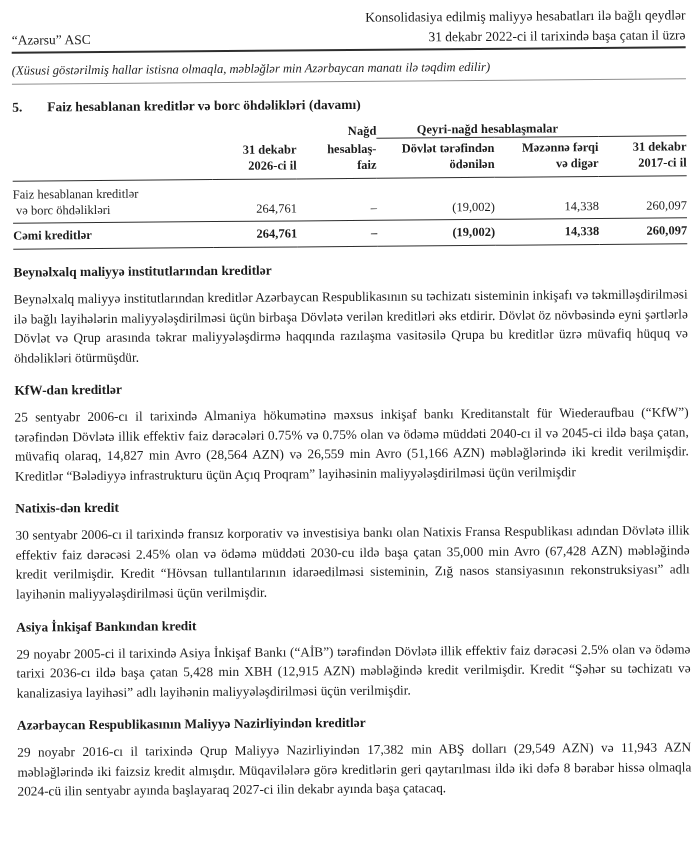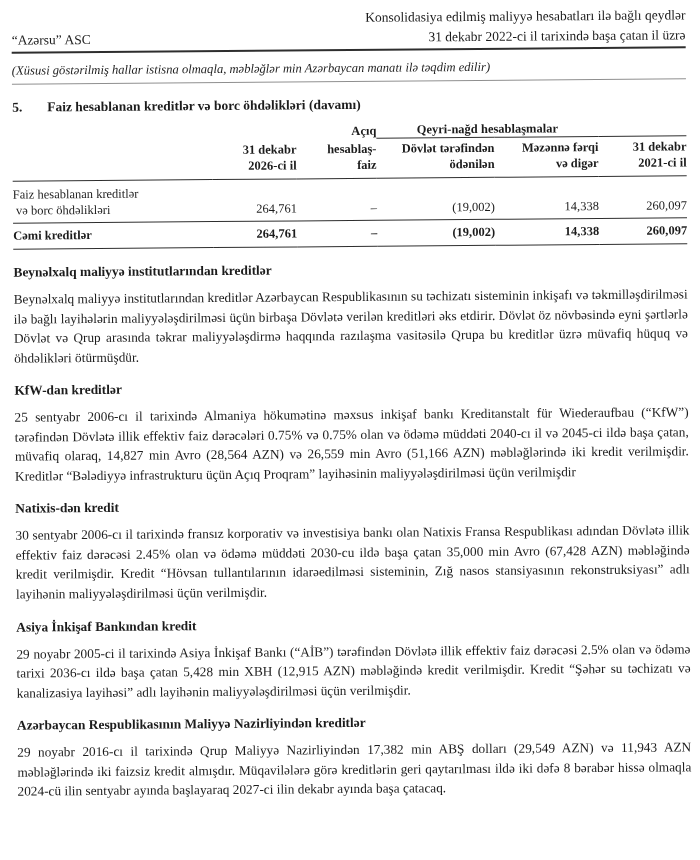--- a/index.html
+++ b/index.html
@@ -113,21 +113,21 @@
         <col class="c1">
         <col class="c2">
         <col class="c3">
         <col class="c4">
         <col class="c5">
     </colgroup>
     <tbody>
         <tr>
       <td></td>
       <td></td>
-      <td class="num hdr">Açıq</td>
+      <td class="num hdr">Nağd</td>
       <td class="group-cell" colspan="2">Qeyri-nağd hesablaşmalar</td>
       <td class="overline-cell"></td>
     </tr>
     <tr class="col-headers">
       <td></td>
       <td class="num hdr">
         <div>31 dekabr</div>
         <div>2026-ci il</div>
       </td>
       <td class="num hdr">
@@ -137,21 +137,21 @@
       <td class="num hdr">
         <div>Dövlət tərəfindən</div>
         <div>ödənilən</div>
       </td>
       <td class="num hdr">
         <div>Məzənnə fərqi</div>
         <div>və digər</div>
       </td>
       <td class="num hdr">
         <div>31 dekabr</div>
-        <div>2021-ci il</div>
+        <div>2017-ci il</div>
       </td>
     </tr>
     <tr class="data-row">
       <td>
         <div>Faiz hesablanan kreditlər</div>
         <div class="label-indent">və borc öhdəlikləri</div>
       </td>
       <td class="num">264,761</td>
       <td class="num">–</td>
       <td class="num">(19,002)</td>

